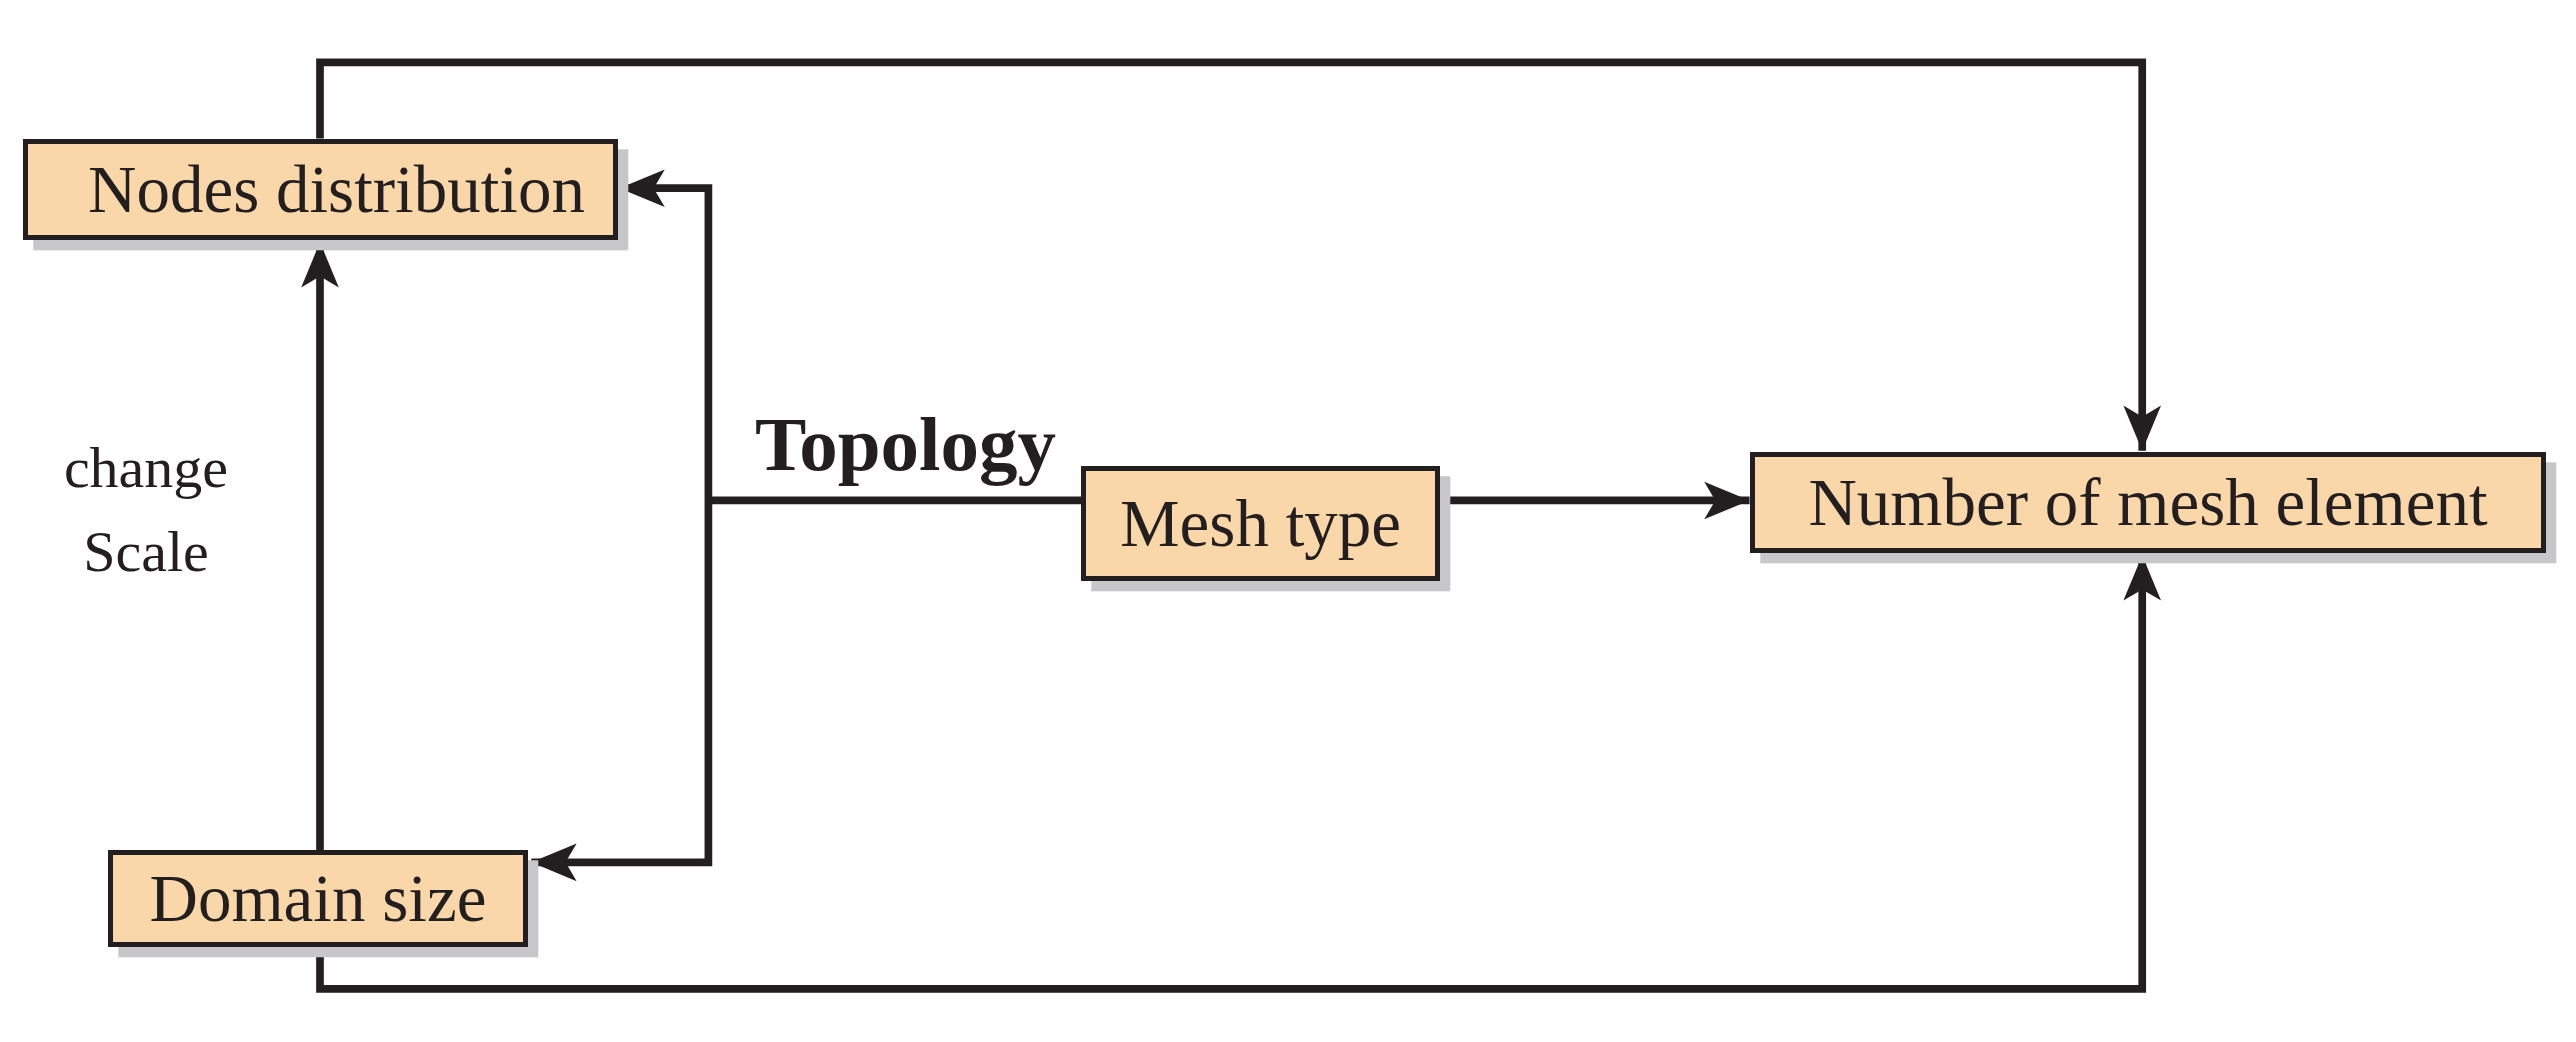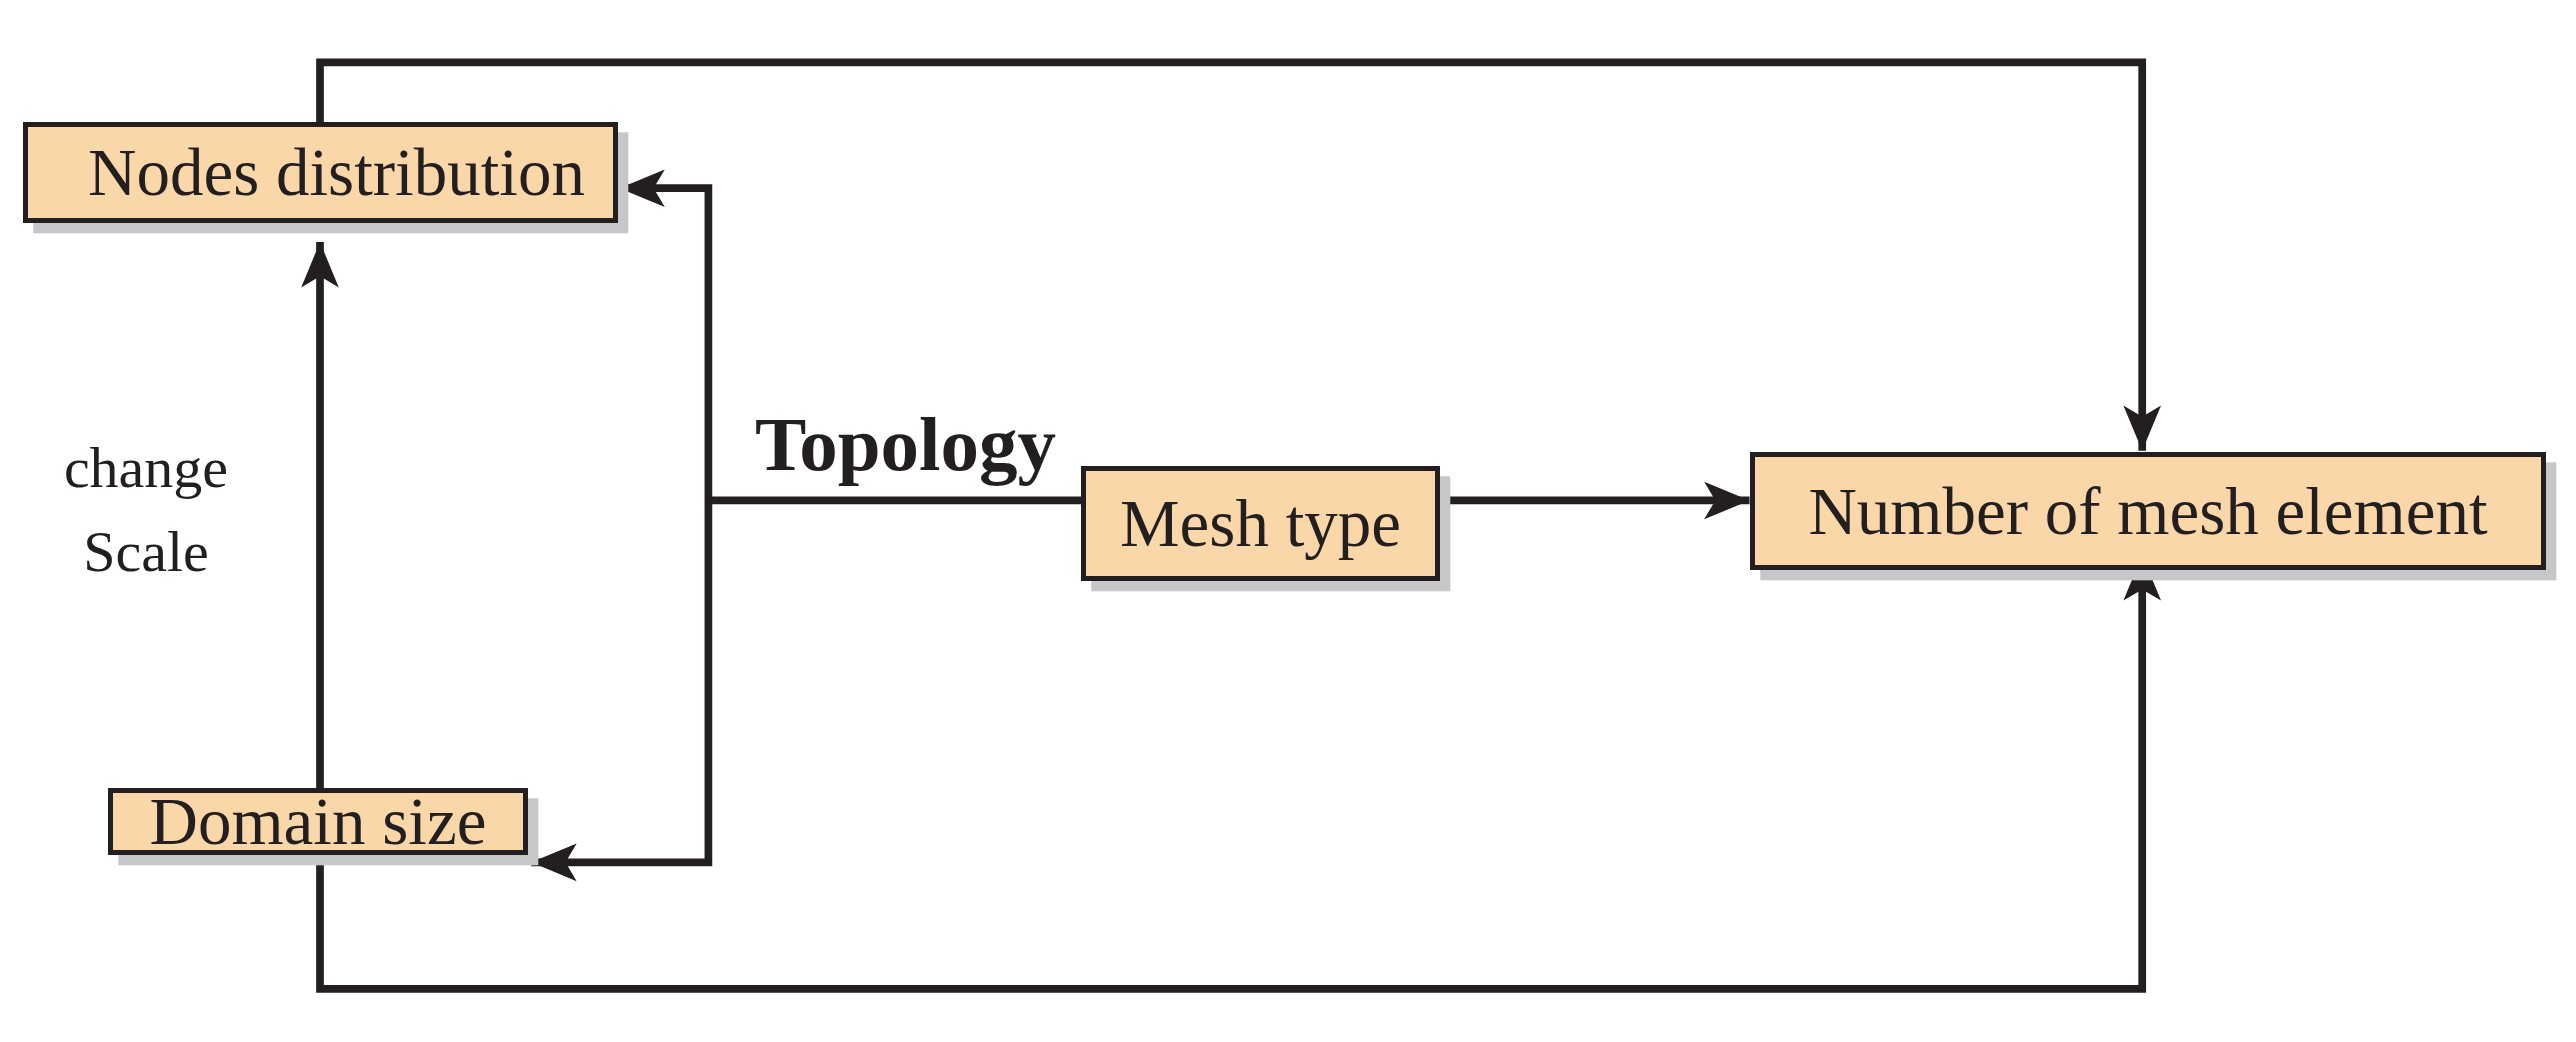--- a/index.html
+++ b/index.html
@@ -36,24 +36,24 @@
     border: 5.1px solid #231f20;
     background: #fad7a8;
     box-shadow: 10.3px 10.3px 0 0 #c7c7c9;
     display: flex;
     align-items: center;
     justify-content: center;
     font-size: 67px;
     line-height: 1;
     white-space: nowrap;
   }
-  .box-nodes  { left: 23px;   top: 122px; width: 595px; height: 101px; padding-left: 32px; }
-  .box-domain { left: 108px;  top: 788px; width: 420px; height: 67px; }
+  .box-nodes  { left: 23px;   top: 139px; width: 595px; height: 101px; padding-left: 32px; }
+  .box-domain { left: 108px;  top: 850px; width: 420px; height: 97px; }
   .box-mesh   { left: 1081px; top: 466px; width: 359px; height: 115px; }
-  .box-number { left: 1750px; top: 452px; width: 796px; height: 118px; }
+  .box-number { left: 1750px; top: 452px; width: 796px; height: 101px; }
   .float-label {
     position: absolute;
     line-height: 1;
     white-space: nowrap;
   }
   .label-scale {
     left: 26px;
     top: 426px;
     width: 240px;
     text-align: center;

